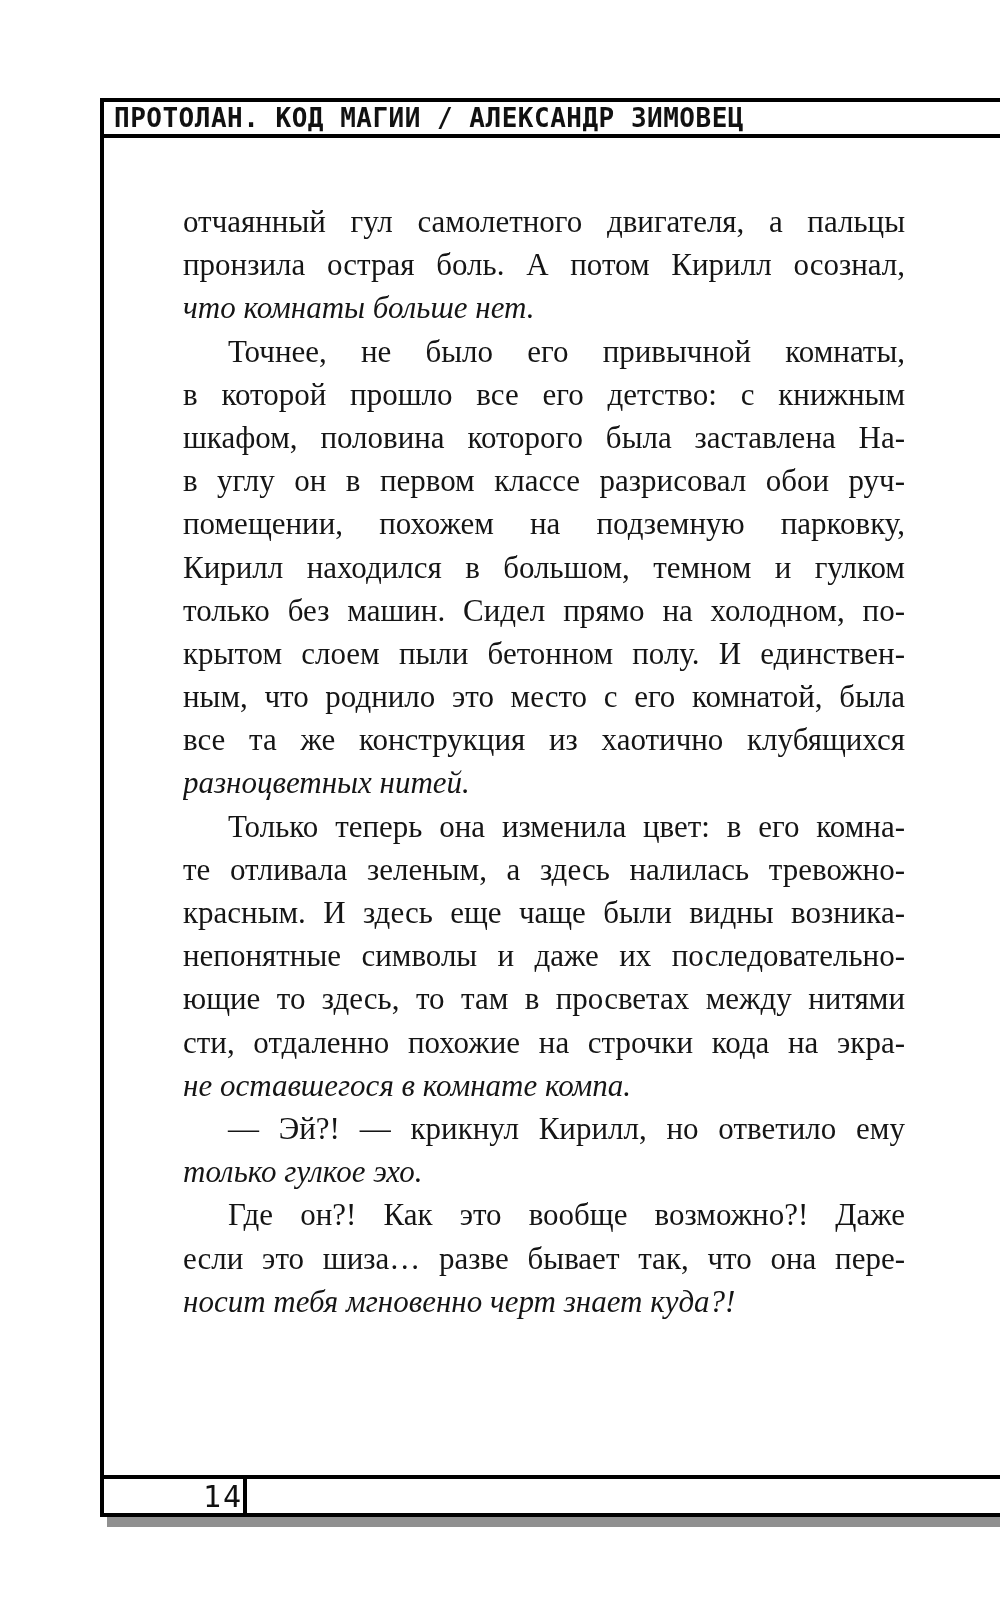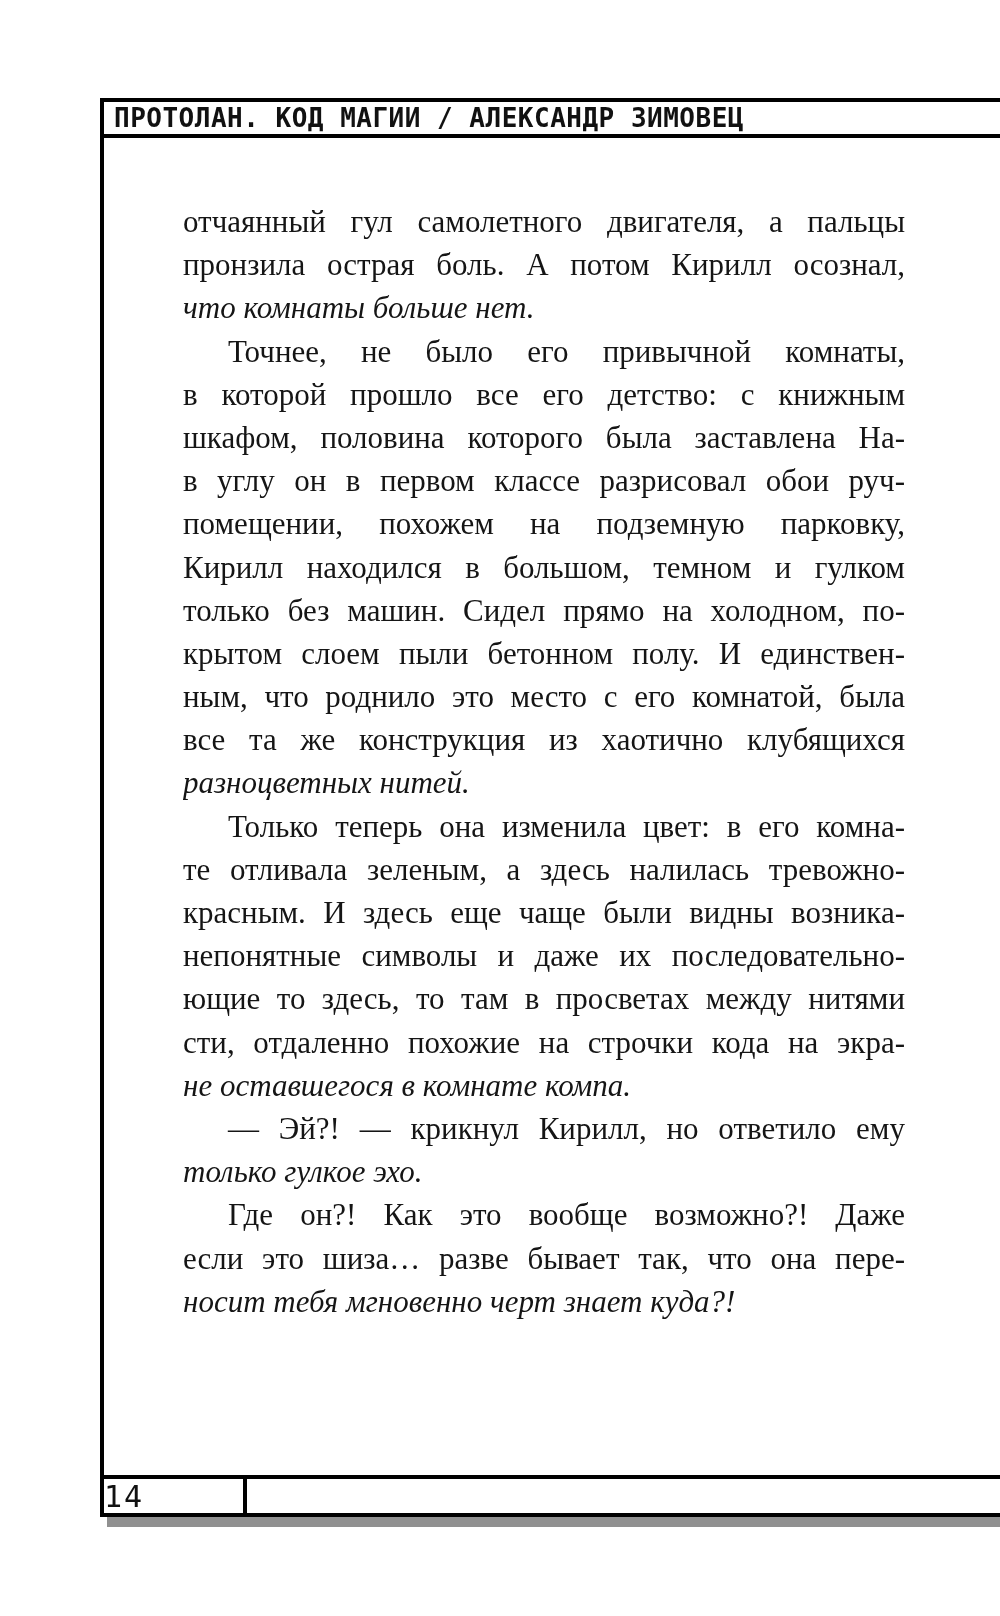--- a/index.html
+++ b/index.html
@@ -43,21 +43,21 @@
     text-align: justify;
     text-align-last: justify;
     height: 43.2px; overflow: hidden;
   }
   .line.end { text-align-last: left; font-style: italic; }
   .line.indent { text-indent: 45px; }
 
   
   .page-number-cell {
     left: 104px; top: 1479px; width: 139px; height: 34px;
-    display: flex; align-items: center; justify-content: flex-start;
+    display: flex; align-items: center; justify-content: flex-end;
     font-family: "DejaVu Sans Mono", monospace;
     font-size: 30px; letter-spacing: 2px;
     color: #111111;
   }
 </style>
 </head>
 <body>
 
 <div class="abs frame-line frame-top"></div>
 <div class="abs frame-line frame-left"></div>

